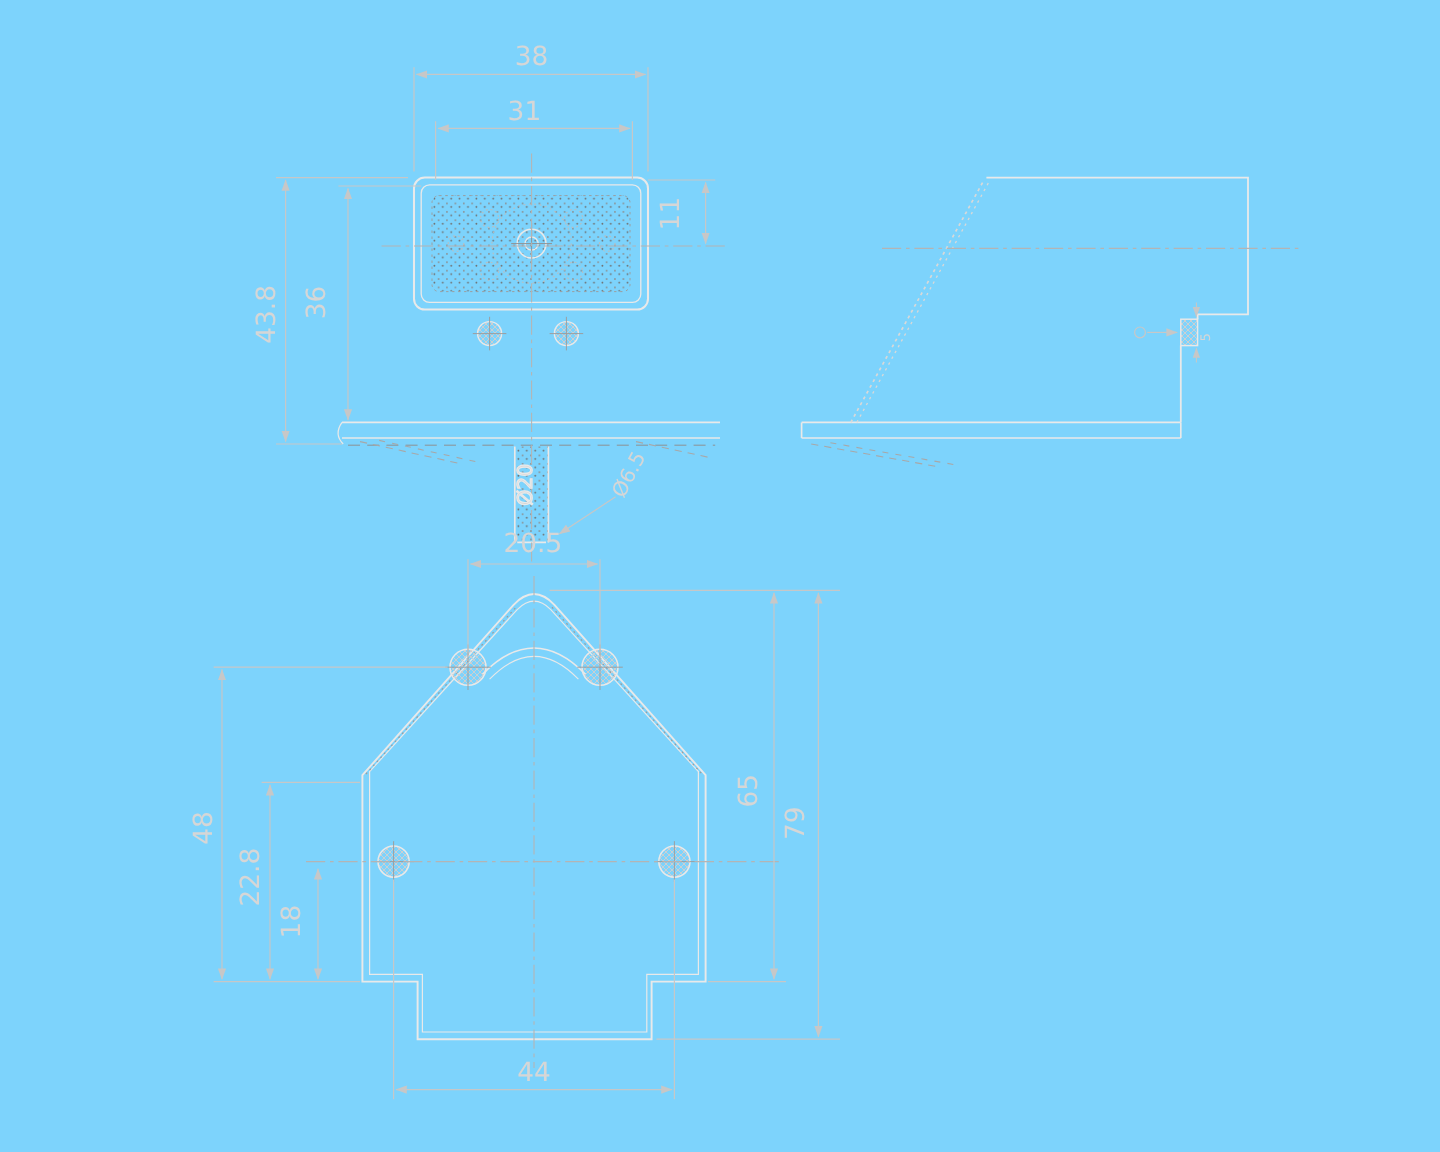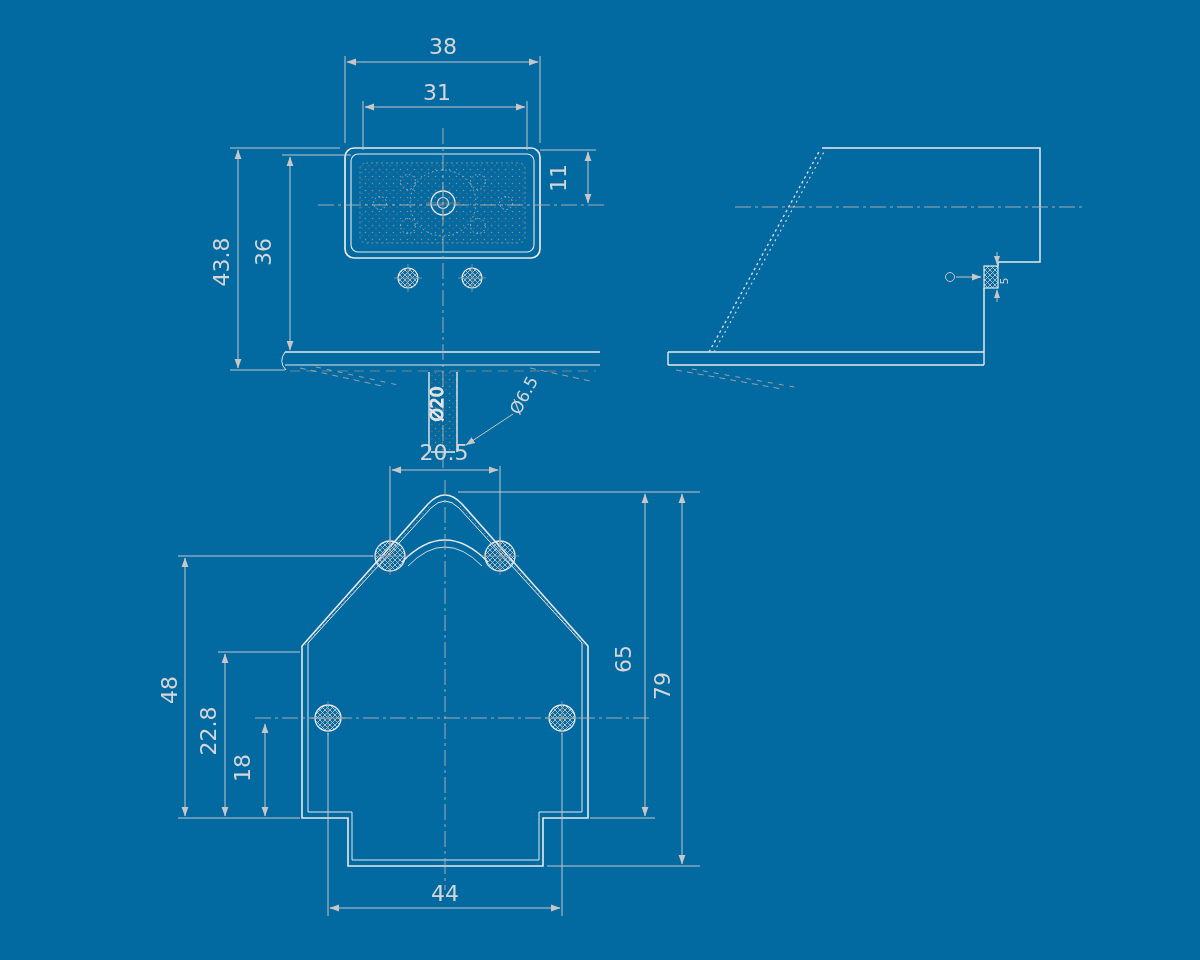--- a/index.html
+++ b/index.html
@@ -1,16 +1,16 @@
 <!DOCTYPE html>
 <html><head>
 <meta charset="utf-8">
 <style>
   html,body{margin:0;padding:0;background:#000;}
-  .stage{position:relative;width:1200px;height:960px;background:#0369a1;overflow:hidden;}
+  .stage{position:relative;width:1200px;height:960px;background:#7dd3fc;overflow:hidden;}
   svg{display:block;}
   text{font-family:"DejaVu Sans", sans-serif; fill:#d6d6d6;}
   .dimtxt{font-size:22px;}
   .dimtxt-sm{font-size:17px;}
   .dimtxt-xs{font-size:11px;}
 </style>
 </head>
 <body>
 
 <div class="stage">

